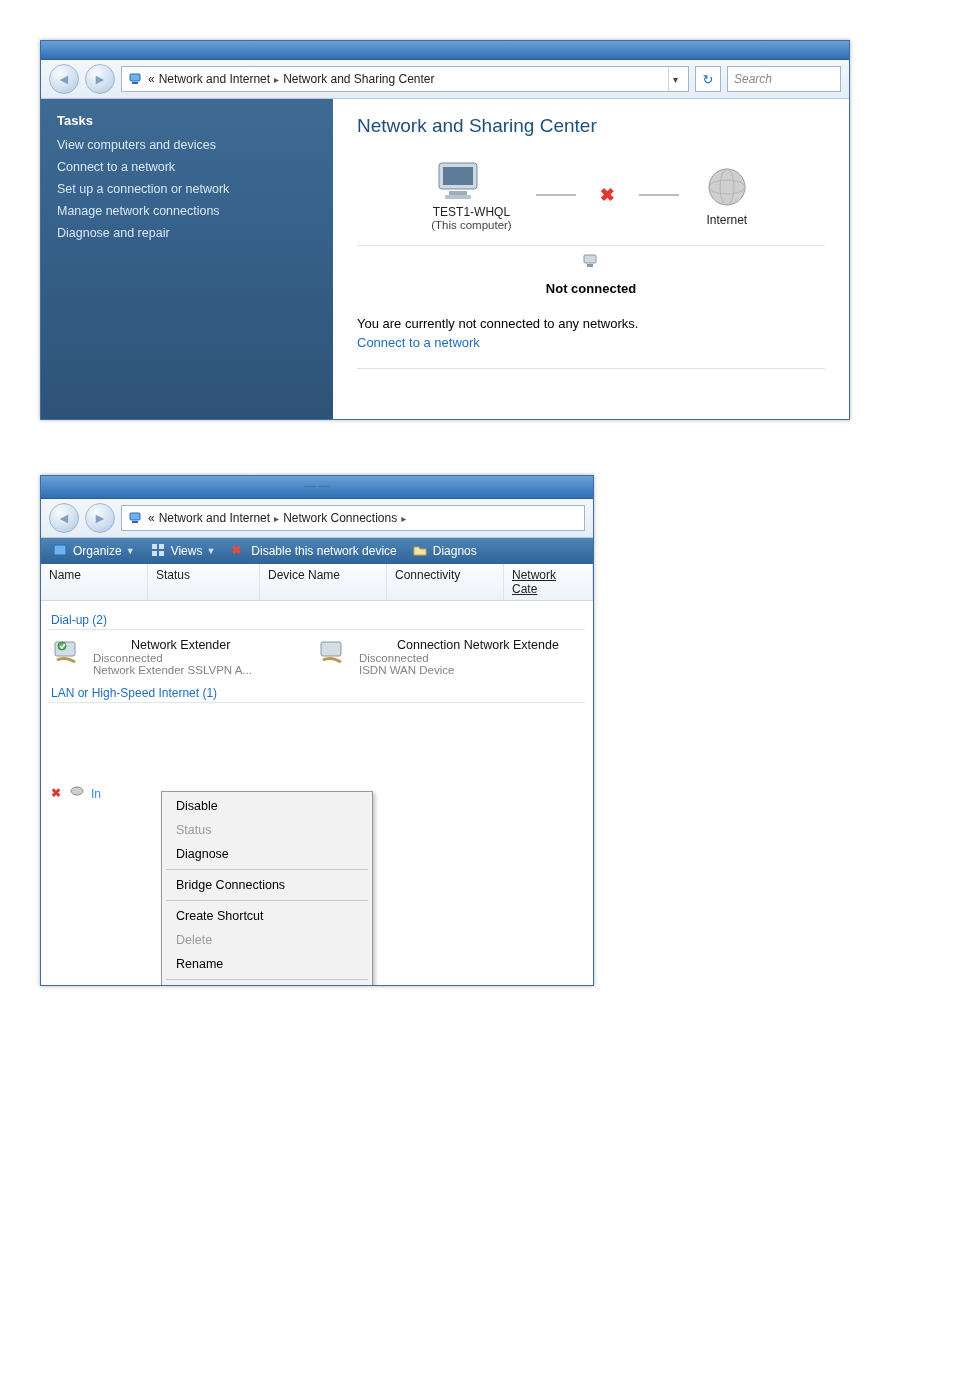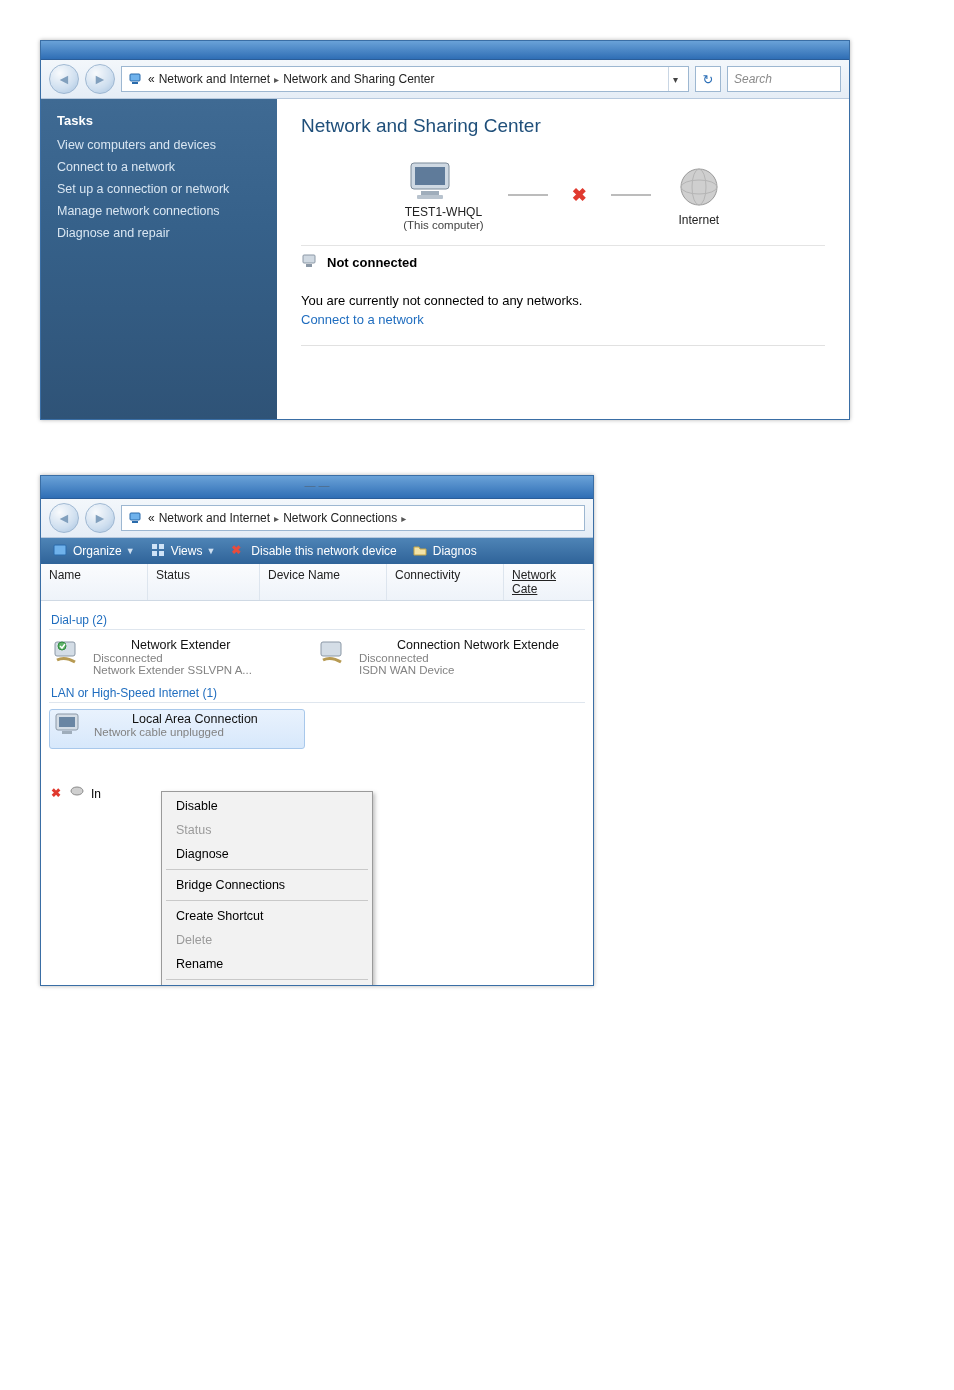--- a/index.html
+++ b/index.html
@@ -80,21 +80,21 @@
     padding: 0 6px;
     font-style: italic;
     color: #8a8a8a;
     font-size: 12px;
     display:flex; align-items:center;
   }
 
   
   .win1-body { display:flex; }
   .tasks-pane {
-    width: 236px;
+    width: 292px;
     background: linear-gradient(#3f6a93, #36618a 40%, #2f5377);
     color: #dfe9f2;
     padding: 14px 24px 28px 16px;
     box-sizing: border-box;
     min-height: 320px;
   }
   .tasks-pane .tasks-title {
     color: #fff;
     font-weight: 600;
     margin-bottom: 10px;
@@ -126,20 +126,21 @@
   .topo .line { width:40px; height:2px; background:#bcbcbc; position:relative; }
   .topo .x-mark { color:#e03a2f; font-weight:bold; font-size:18px; }
 
   .icon-pc svg, .icon-globe svg { display:block; }
 
   .status-row {
     display:flex; align-items:center; gap:8px;
     font-weight:600; font-size:13px;
     border-top:1px solid #e4e4e4;
     padding-top:6px;
+    flex-direction:column;
   }
   .msg { margin-top:20px; }
   .msg p { margin:4px 0; }
   .link { color:#1f6dbf; }
 
   
   .win2 { width: 552px; }
   .win2 .win-topstrip { height: 22px; position:relative; }
   .win2 .titlebar-blur {
     position:absolute; left:50%; top:3px; transform:translateX(-50%);
@@ -416,43 +417,28 @@
         <div>
           <div class="t1">Connection Network Extende</div>
           <div class="t2">Disconnected</div>
           <div class="t3">ISDN WAN Device</div>
         </div>
       </div>
     </div>
 
     <div class="grouphdr">LAN or High-Speed Internet (1)</div>
 
-    <div class="conn-row">
-      <div class="conn-item sel">
-        <span class="ic">
-          <svg width="34" height="34">
-            <rect x="4" y="2" width="22" height="16" rx="2" fill="#d4dde6" stroke="#8b98a6"></rect>
-            <rect x="7" y="5" width="16" height="10" fill="#6a86a3"></rect>
-            <rect x="10" y="19" width="10" height="3" fill="#9fadbb"></rect>
-          </svg>
-        </span>
-        <div>
-          <div class="t1">Local Area Connection</div>
-          <div class="t2">Network cable unplugged</div>
-        </div>
-      </div>
-    </div>
 
     <span class="corner-badge" style="left:10px; top:185px; color:#e03a2f; font-weight:700;">✖</span>
     <span class="corner-badge" style="left:28px; top:183px;">
       <svg width="18" height="14">
             <ellipse cx="8" cy="7" rx="6" ry="4" fill="#cfcfcf" stroke="#8a8a8a"></ellipse>
           </svg>
     </span>
-    <span class="corner-badge" style="left:50px; top:186px; color:#000000;">In</span>
+    <span class="corner-badge" style="left:50px; top:186px; color:#3b82f6;">In</span>
 
     <div class="ctx-menu">
       <div class="mi enabled">Disable</div>
       <div class="mi disabled">Status</div>
       <div class="mi enabled">Diagnose</div>
       <div class="msep"></div>
       <div class="mi enabled">Bridge Connections</div>
       <div class="msep"></div>
       <div class="mi enabled">Create Shortcut</div>
       <div class="mi disabled">Delete</div>

